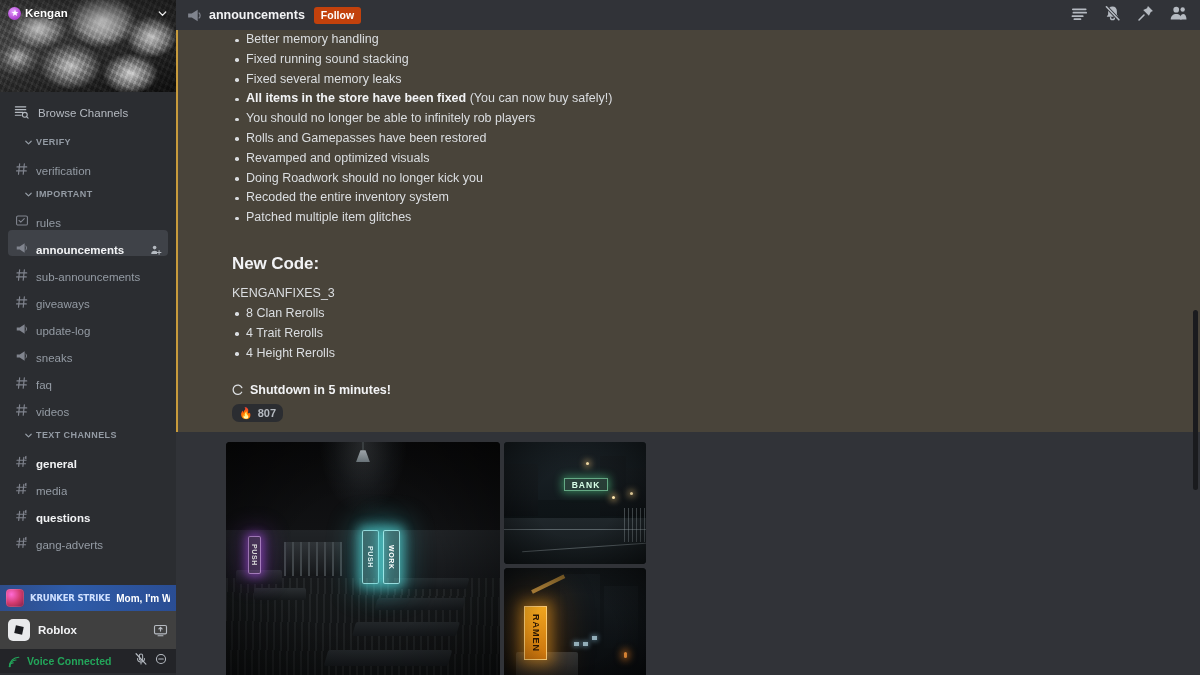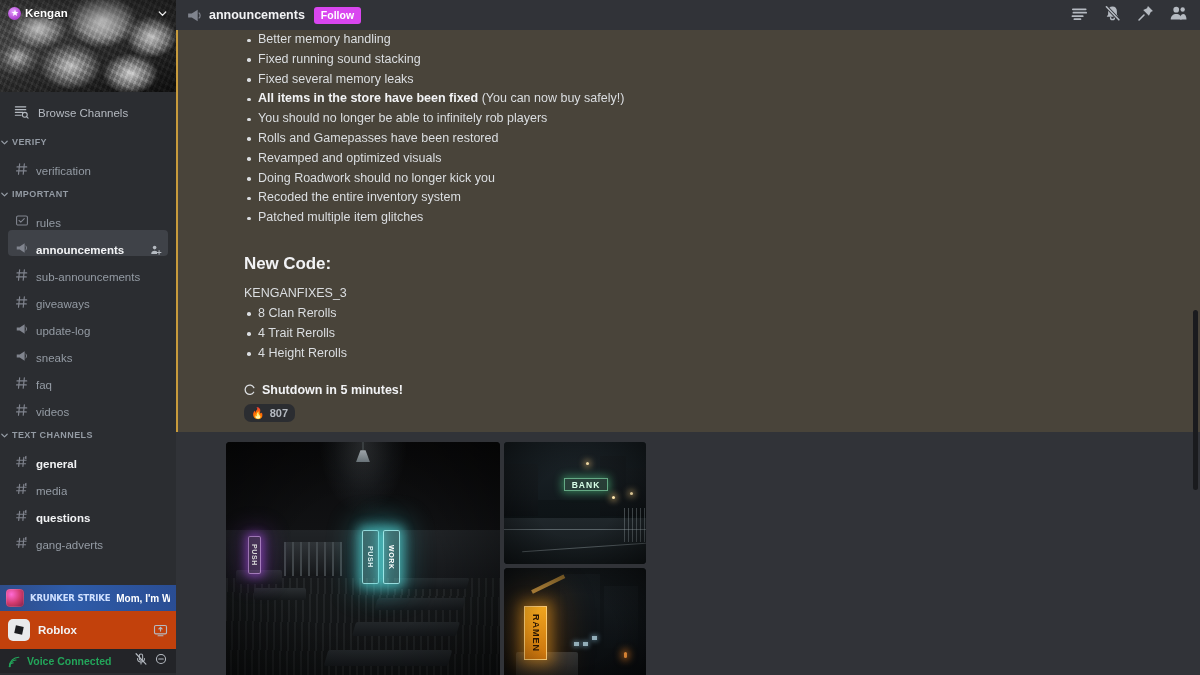--- a/index.html
+++ b/index.html
@@ -88,21 +88,21 @@
     display: flex; align-items: center; gap: 9px;
     height: 26px; margin: 2px 8px 0 8px; padding: 0 6px;
     border-radius: 4px;
     color: #949ba4;
   }
   .browse-label { font-size: 11.5px; color: #b5bac1; }
 
   .cat {
     display: flex; align-items: center; gap: 2px;
     height: 24px;
-    padding: 10px 8px 2px 0;
+    padding: 10px 8px 2px 24px;
     color: #949ba4;
     font-size: 9px; font-weight: 700; letter-spacing: 0.42px;
     text-transform: uppercase;
   }
   .cat .caret { margin-right: 1px; display: flex; }
 
   .chan {
     position: relative;
     display: flex; align-items: flex-end; gap: 6px;
     height: 26px; margin: 1px 8px; padding: 0 6px;
@@ -140,21 +140,21 @@
     white-space: nowrap;
   }
   .game-sub {
     font-size: 10px; font-weight: 700; color: #ffffff;
     white-space: nowrap; overflow: hidden;
   }
 
   .user-panel {
     position: relative;
     width: 176px; height: 38px;
-    background: #c2410c;
+    background: #404040;
     display: flex; align-items: center; gap: 8px;
     padding: 0 8px;
   }
   .user-avatar {
     width: 22px; height: 22px; flex: 0 0 22px; border-radius: 5px;
     background: #e9eaec;
     display: flex; align-items: center; justify-content: center;
   }
   .user-avatar .rb {
     width: 8px; height: 8px; background: #1c1d21; transform: rotate(12deg);
@@ -182,39 +182,39 @@
     background: #313338;
     display: flex; align-items: center;
     padding: 0 12px 0 10px;
     box-shadow: 0 1px 0 rgba(0,0,0,0.2);
   }
   .topbar-icon { color: #80848e; display: flex; align-items: center; margin-right: 6px; }
   .topbar-title { font-size: 12.5px; font-weight: 700; color: #f2f3f5; }
   .follow-btn {
     margin-left: 9px;
     height: 17px; padding: 0 7px;
-    background: #d946ef;
+    background: #c2410c;
     border-radius: 3px;
     display: flex; align-items: center;
     font-size: 10.5px; font-weight: 600; color: #ffffff;
   }
   .topbar-right { margin-left: auto; display: flex; align-items: center; gap: 14px; color: #b5bac1; }
 
   .messages {
     position: relative;
     flex: 1 1 auto;
     overflow: hidden;
     background: #313338;
   }
 
   .mention-msg {
     position: relative;
     background: #49443a;
     border-left: 2px solid #c89b3c;
-    padding: 0 0 10px 16px;
+    padding: 0 0 10px 4px;
     margin-bottom: 0;
   }
   .msg-inner { padding: 0 16px 0 50px; }
 
   ul.bullets { list-style: none; }
   ul.bullets li {
     position: relative;
     font-size: 12.5px; line-height: 19.8px;
     color: #dbdee1;
     padding-left: 14px;

